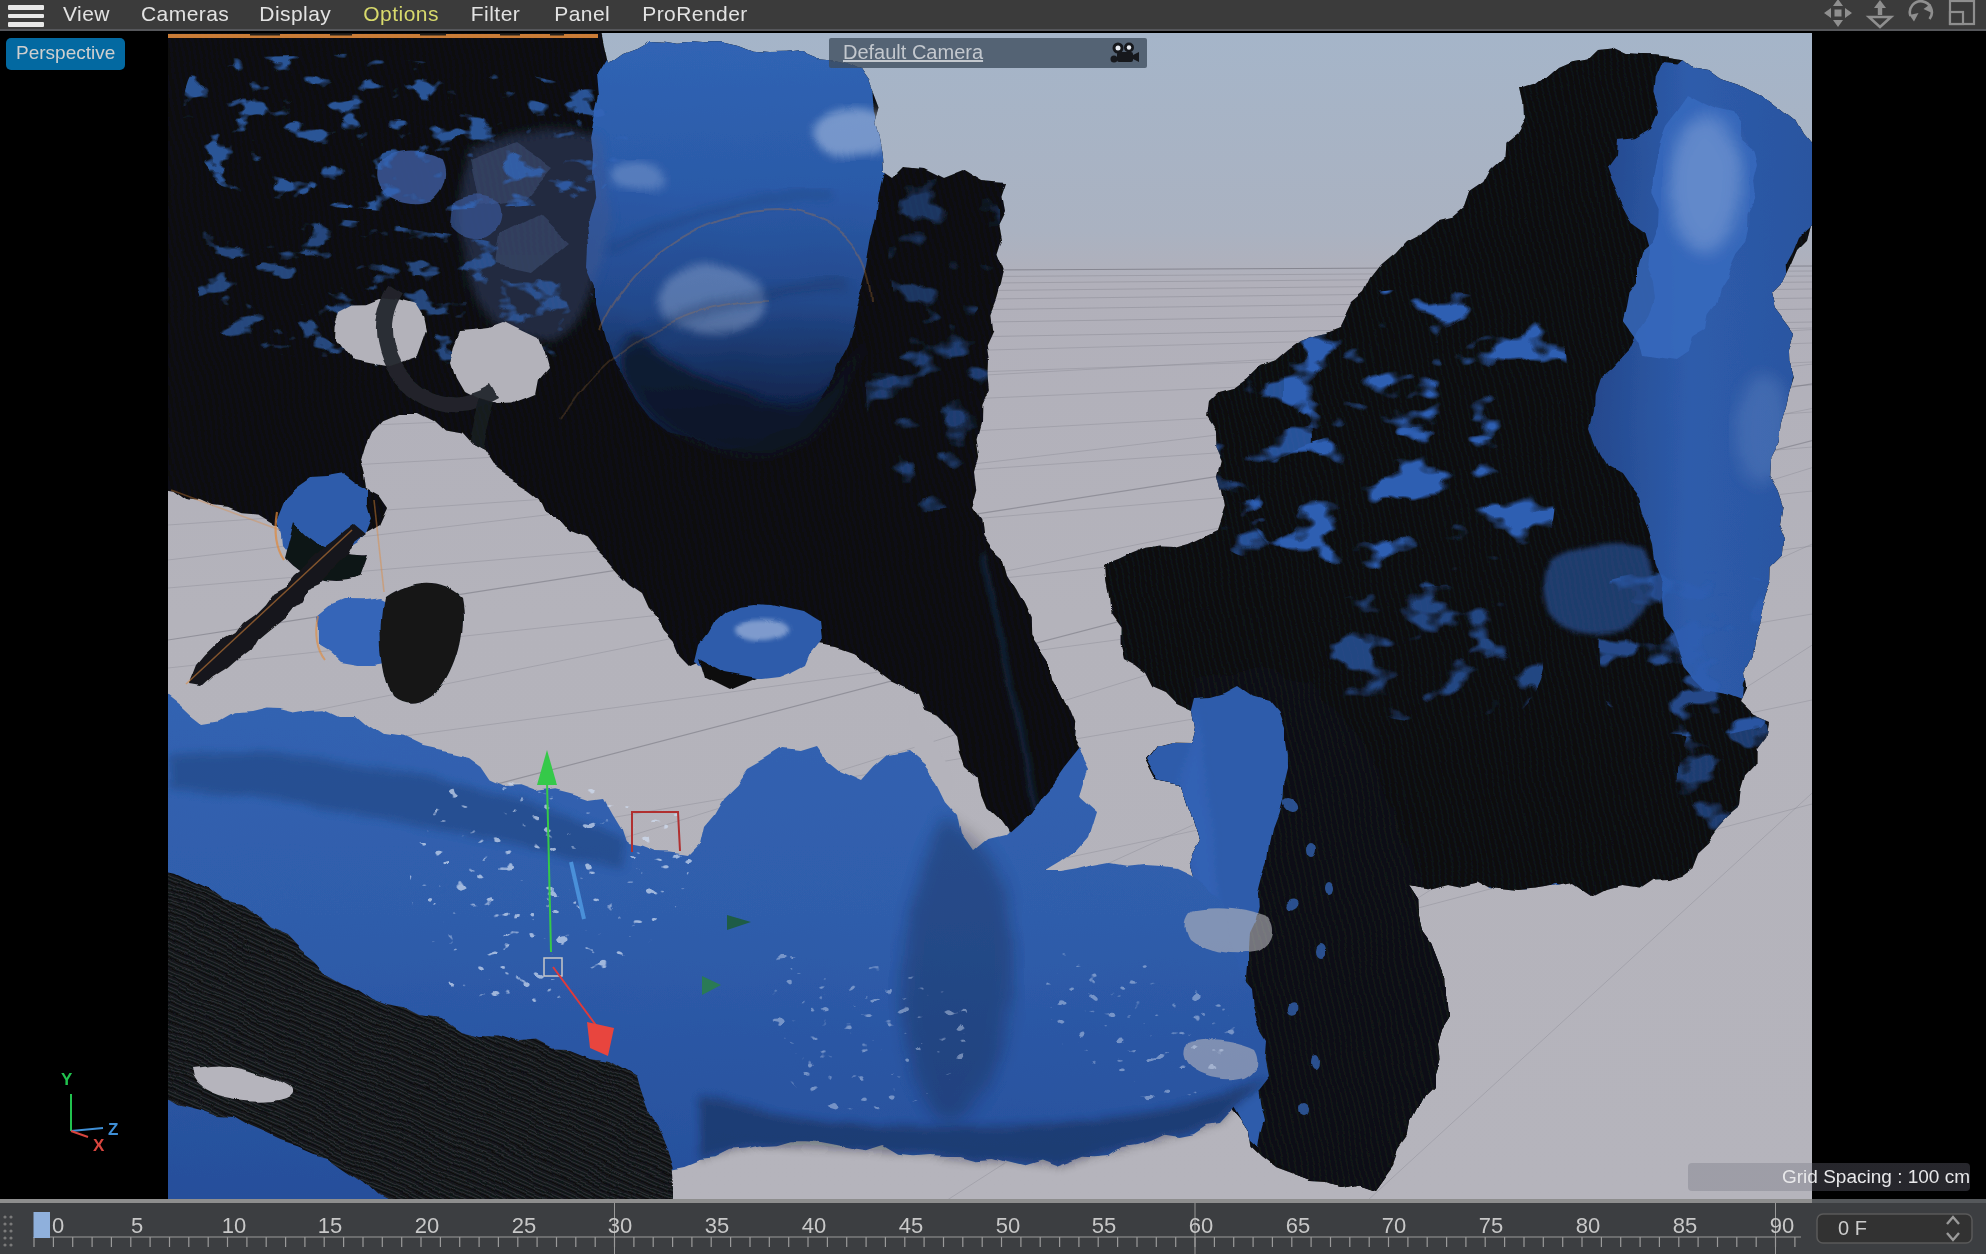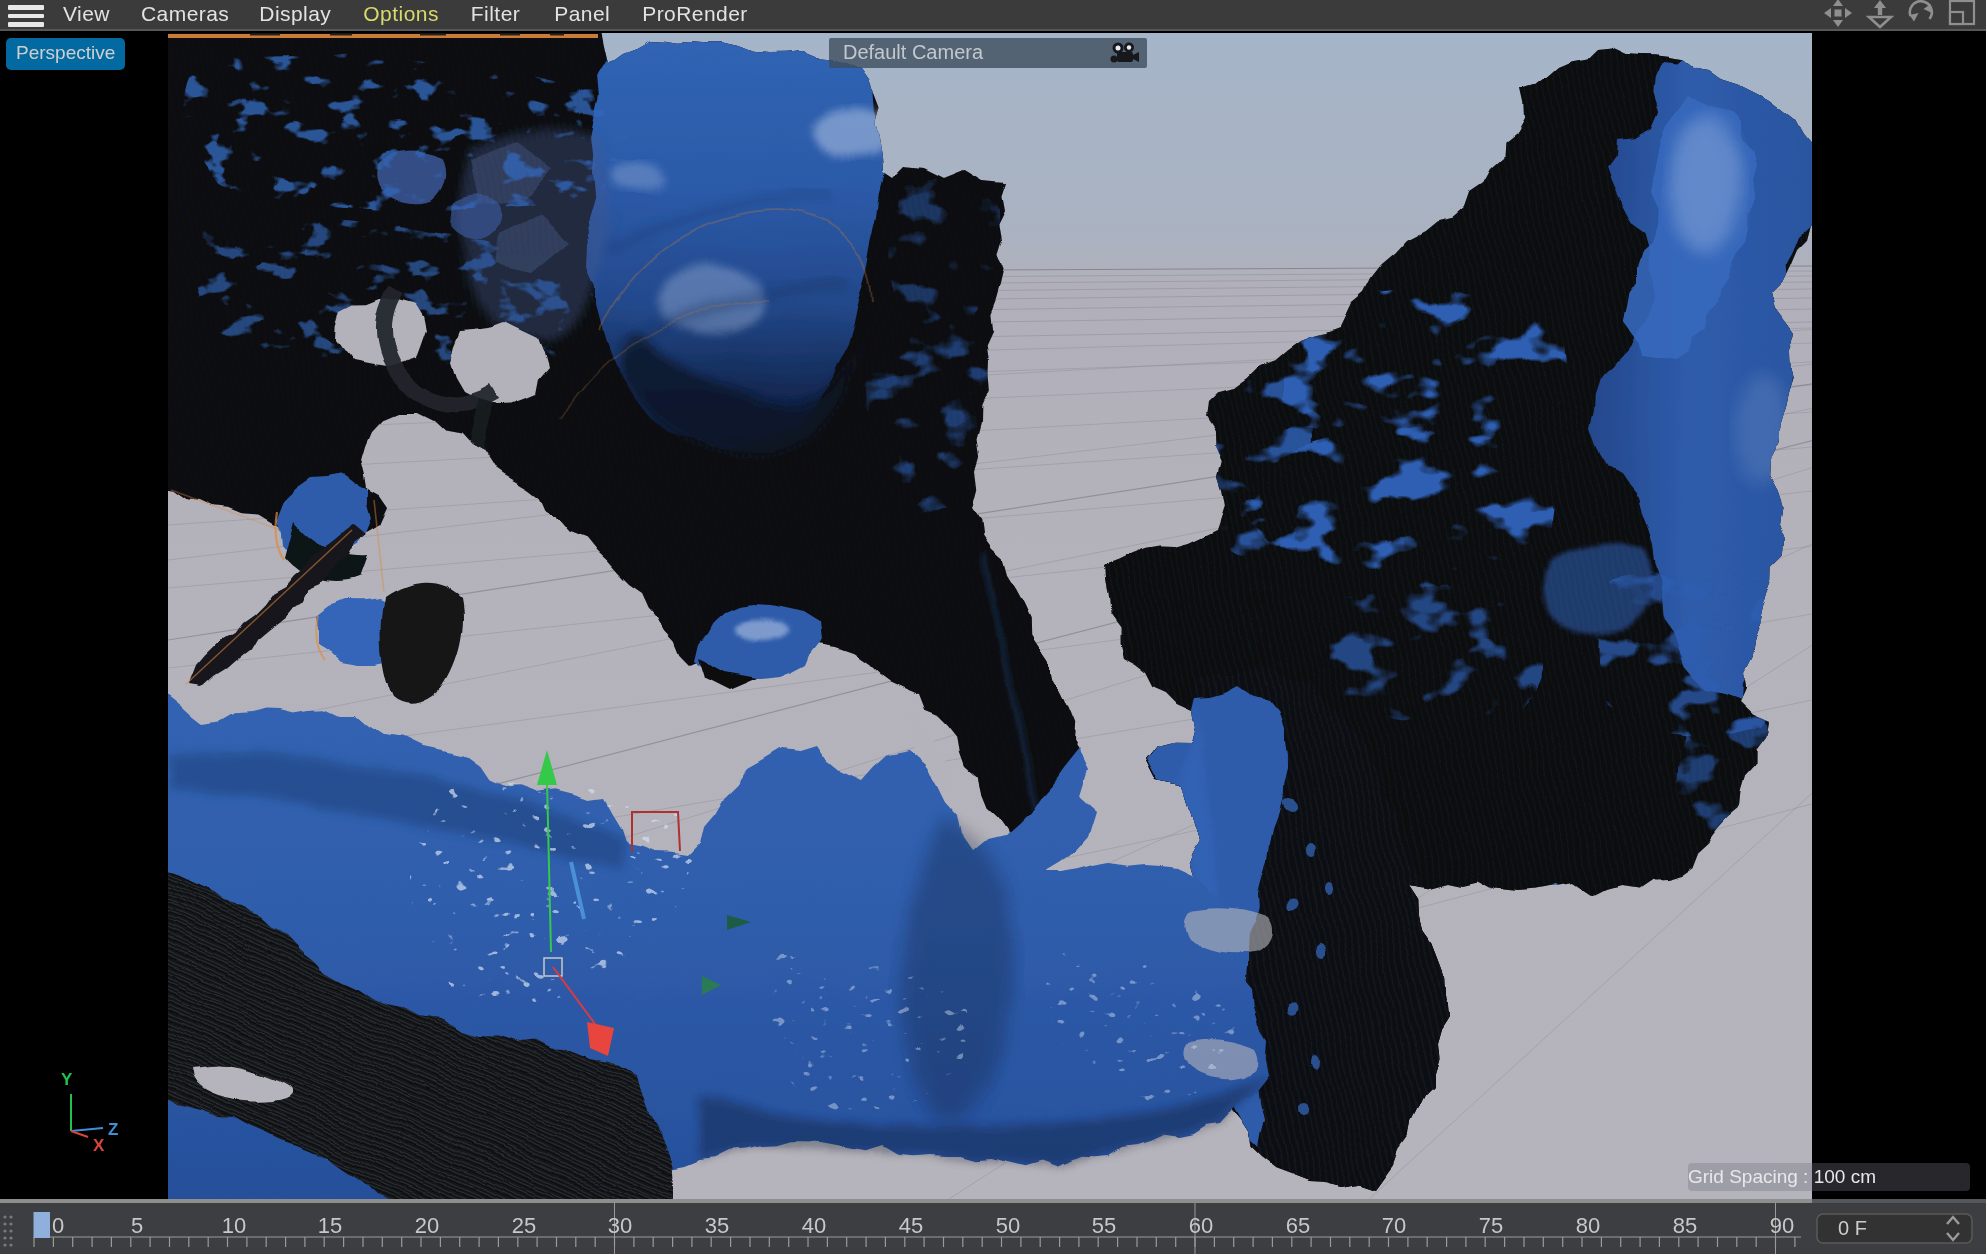--- a/index.html
+++ b/index.html
@@ -3,22 +3,22 @@
 html,body{margin:0;padding:0;background:#000;}
 *{box-sizing:border-box;}
 #stage{position:relative;width:1986px;height:1254px;background:#000;overflow:hidden;font-family:"Liberation Sans",sans-serif;}
 #menubar{position:absolute;left:0;top:0;width:1986px;height:31px;background:#3b3b3b;border-bottom:2px solid #56575b;}
 #menubar .items{position:absolute;left:63px;top:2px;font-size:21px;letter-spacing:0.45px;white-space:nowrap;}
 #burger{position:absolute;left:8px;top:5px;width:36px;}
 #burger div{height:4.5px;background:#e8e8e8;margin-bottom:4px;border-radius:1px;}
 #leftpanel{position:absolute;left:0;top:33px;width:168px;height:1166px;background:#000;}
 #rightpanel{position:absolute;left:1812px;top:33px;width:174px;height:1166px;background:#000;}
 #persp{position:absolute;left:6px;top:38px;height:32px;background:#0369a1;border-radius:5px;color:#cfcfcf;font-size:19px;line-height:30px;padding:0 10px;}
-#defcam{position:absolute;left:829px;top:38px;width:318px;height:30px;background:rgba(62,76,92,0.78);border-radius:2px;color:#c3c8ce;font-size:20px;line-height:29px;padding-left:14px;}
-#gridtip{position:absolute;left:1688px;top:1163px;width:282px;height:28px;border-radius:4px;color:#e8e8ea;font-size:19px;line-height:27px;text-align:left;background:linear-gradient(90deg,rgba(150,150,160,0.75) 0,rgba(150,150,160,0.75) 124px,rgba(42,42,48,0.92) 124px,rgba(42,42,48,0.92) 100%);}
+#defcam{position:absolute;left:829px;top:38px;width:318px;height:30px;background:rgba(62,76,92,0.78);border-radius:2px;color:#c3c8ce;font-size:20px;line-height:29px;padding-left:14px;text-decoration:underline;}
+#gridtip{position:absolute;left:1688px;top:1163px;width:282px;height:28px;border-radius:4px;color:#e8e8ea;font-size:19px;line-height:27px;text-align:right;background:linear-gradient(90deg,rgba(150,150,160,0.75) 0,rgba(150,150,160,0.75) 124px,rgba(42,42,48,0.92) 124px,rgba(42,42,48,0.92) 100%);}
 #divider{position:absolute;left:0;top:1199px;width:1812px;height:4px;background:#8e8e8e;}
 #divider2{position:absolute;left:1812px;top:1199px;width:174px;height:4px;background:#55585b;}
 </style></head>
 <body>
 <div id="stage">
 <div id="menubar">
       <div id="burger">
         <div></div>
         <div></div>
         <div></div>

